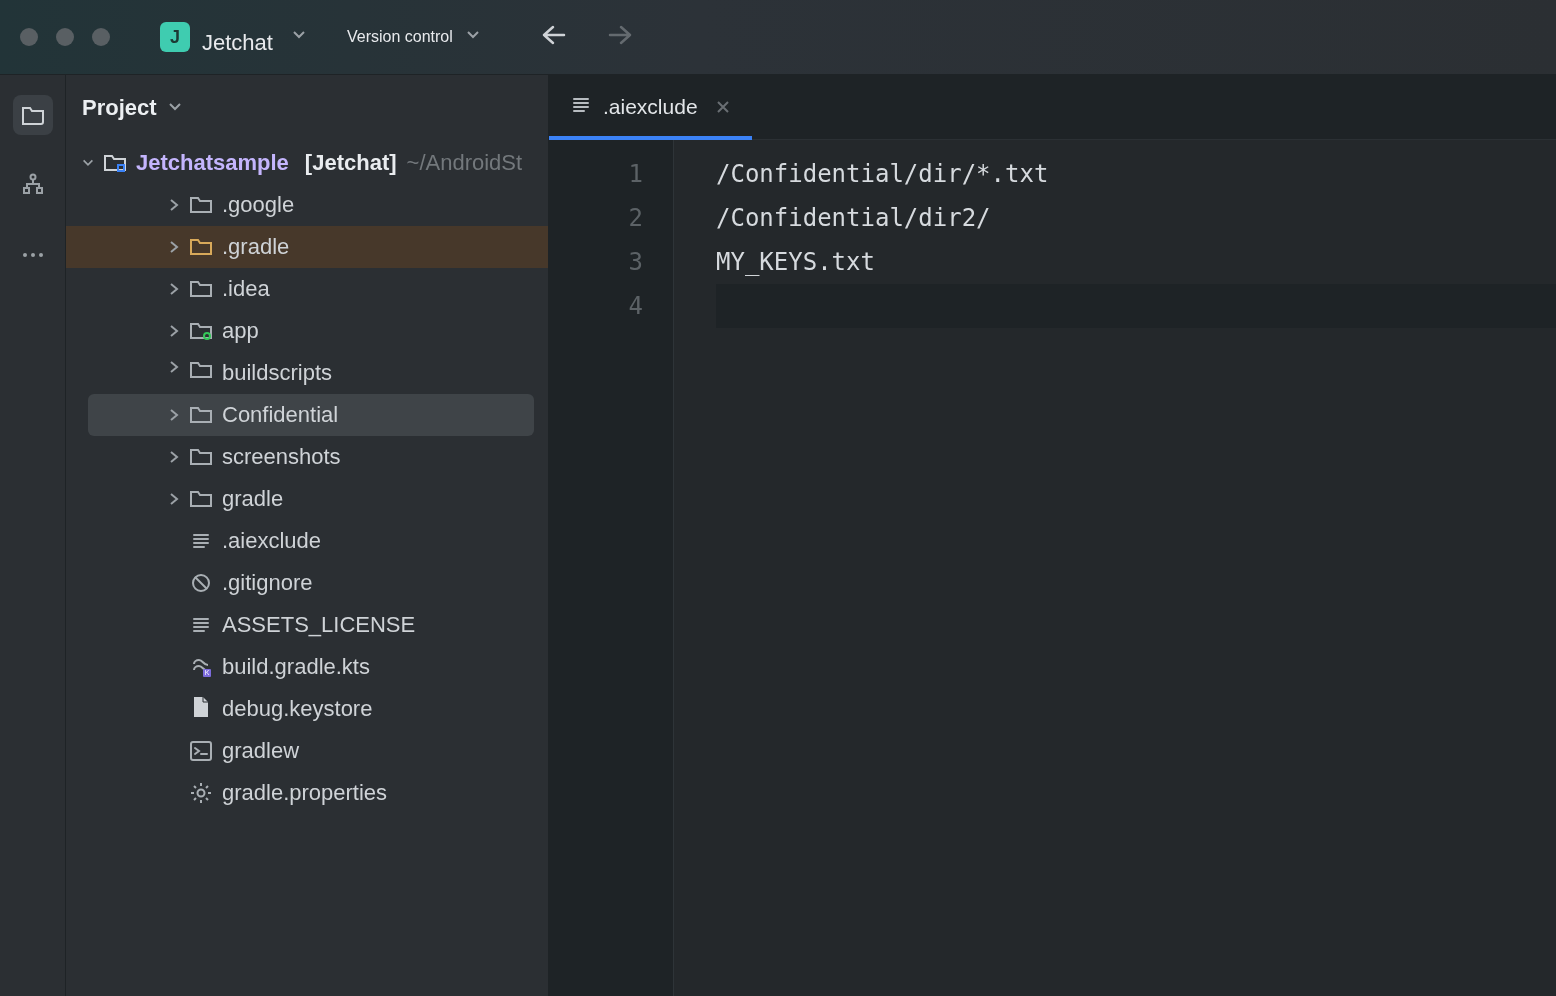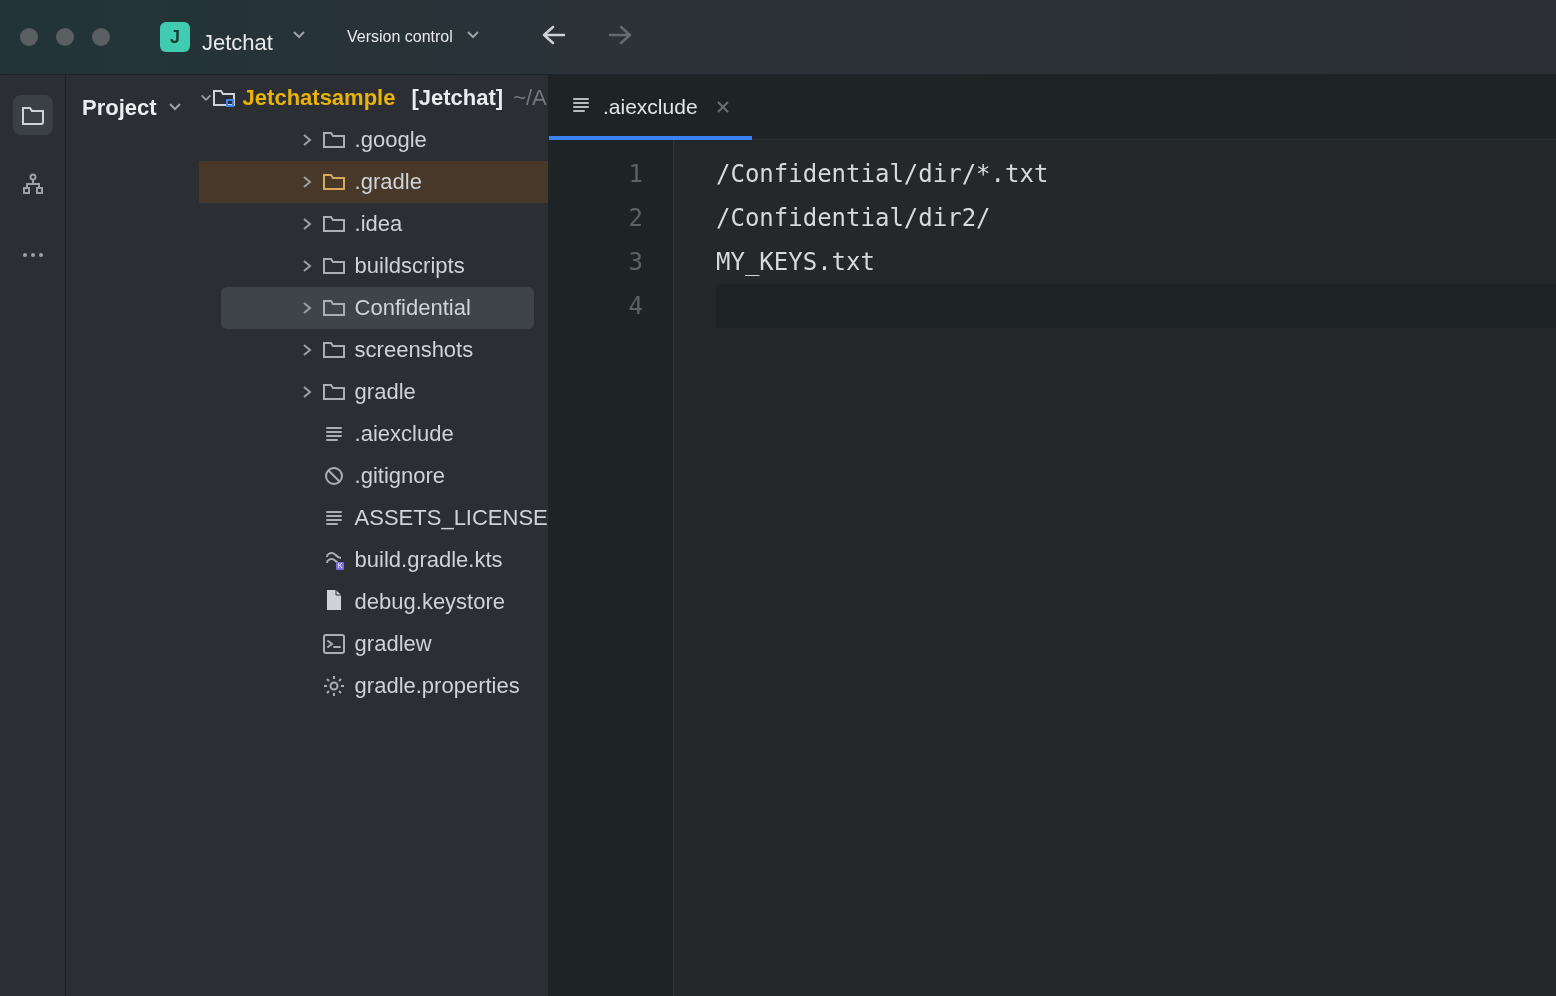--- a/index.html
+++ b/index.html
@@ -18,31 +18,31 @@
   .navarrows { display: flex; gap: 40px; margin-left: 30px; }
   .navarrows svg.dim { opacity: .35; }
 
   
   .main { flex: 1; display: flex; min-height: 0; }
 
   .sidebar-tools { width: 66px; background: #2b2f33; border-right: 1px solid #1e2326; display: flex; flex-direction: column; align-items: center; padding-top: 20px; gap: 30px; }
   .tool-btn { width: 40px; height: 40px; border-radius: 8px; display: flex; align-items: center; justify-content: center; }
   .tool-btn.active { background: #3b4045; }
 
-  .proj-panel { width: 483px; background: #2b2f33; display: flex; flex-direction: row; border-right: 1px solid #1e2326; }
+  .proj-panel { width: 483px; background: #2b2f33; display: flex; flex-direction: column; border-right: 1px solid #1e2326; }
   .proj-header { height: 65px; display: flex; align-items: center; padding: 0 16px; font-size: 22px; font-weight: 600; color: #eceff2; }
   .proj-header .chev { margin-left: 10px; }
 
   .tree { flex: 1; overflow: hidden; font-size: 22px; padding-top: 2px; }
   .row { display: flex; align-items: center; height: 42px; padding-left: 0; white-space: nowrap; }
   .row .indent { display: inline-block; }
   .row .chevspace { width: 28px; display: inline-flex; justify-content: center; }
   .row .icon { width: 26px; display: inline-flex; justify-content: center; margin-right: 8px; }
   .row .label { color: #cfd3d7; }
-  .row .label.bold { font-weight: 700; color: #eab308; }
+  .row .label.bold { font-weight: 700; color: #c4b5fd; }
   .row .bracket { font-weight: 700; color: #e9ecef; margin-left: 16px; }
   .row .suffix { color: #73787c; margin-left: 10px; }
   .row.highlight-gradle { background: #47382a; }
 
   
   .editor { flex: 1; display: flex; flex-direction: column; background: #1e2326; }
   .tabbar { height: 65px; display: flex; align-items: stretch; border-bottom: 1px solid #2b3034; }
   .tab { display: flex; align-items: center; gap: 12px; padding: 0 22px; color: #e2e5e8; font-size: 21px; position: relative; }
   .tab.active::after { content: ""; position: absolute; left: 0; right: 0; bottom: -1px; height: 4px; background: #3b82f6; }
   .tab .close { margin-left: 6px; opacity: .6; }
@@ -201,20 +201,37 @@
           <div style="display: flex; align-items: center;">
             <span class="indent" style="width: 94px;"></span>
             <span class="chevspace">
               <svg width="12" height="14" viewBox="0 0 12 14">
                 <path d="M3 2l6 5-6 5" fill="none" stroke="#9ba1a6" stroke-width="2"></path>
               </svg>
             </span>
             <span class="icon">
               <svg width="22" height="20" viewBox="0 0 22 20">
                 <path d="M1 3h7l2 3h11v11H1z" fill="none" stroke="#a9afb4" stroke-width="2"></path>
+                <circle cx="17" cy="15" r="3" fill="none" stroke="#34c759" stroke-width="2"></circle>
+              </svg>
+            </span>
+            <span class="label">app</span>
+          </div>
+        </div>
+        <div class="row">
+          <div style="display: flex; align-items: flex-start;">
+            <span class="indent" style="width: 94px;"></span>
+            <span class="chevspace">
+              <svg width="12" height="14" viewBox="0 0 12 14">
+                <path d="M3 2l6 5-6 5" fill="none" stroke="#9ba1a6" stroke-width="2"></path>
+              </svg>
+            </span>
+            <span class="icon">
+              <svg width="22" height="20" viewBox="0 0 22 20">
+                <path d="M1 3h7l2 3h11v11H1z" fill="none" stroke="#a9afb4" stroke-width="2"></path>
               </svg>
             </span>
             <span class="label">buildscripts</span>
           </div>
         </div>
         <div class="row">
           <div style="display: flex; align-items: center; width: 100%; background: rgb(63, 68, 72); border-radius: 6px; margin: 0px 14px 0px 22px; height: 42px;">
             <div style="display: flex; align-items: center;">
               <span class="indent" style="width: 72px;"></span>
               <span class="chevspace">

